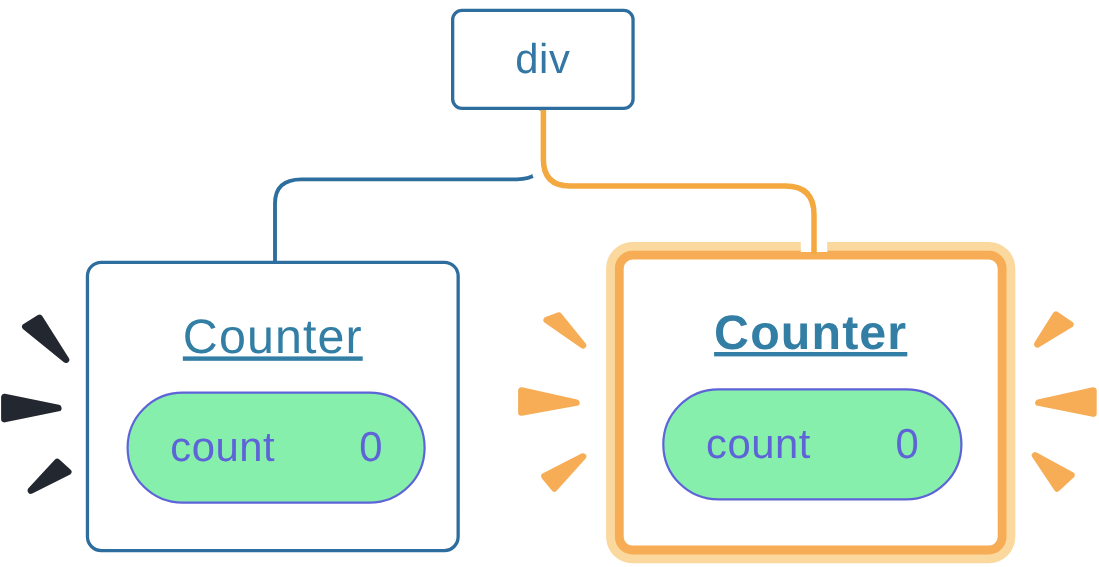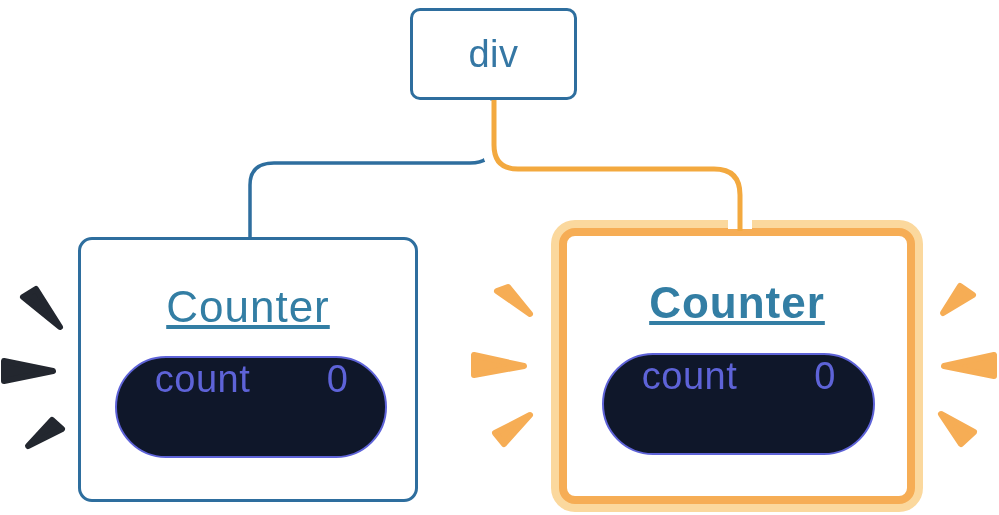--- a/index.html
+++ b/index.html
@@ -74,22 +74,22 @@
   .box-left .counter-title { top: 42px; font-weight: 500; }
   .box-right-inner .counter-title { top: 42px; font-weight: 700; }
   
   .state-pill {
     position: absolute;
     box-sizing: border-box;
     height: 102px;
     border: 2px solid #5E63D8;
     border-radius: 51px;
     display: flex;
-    align-items: flex-start;
-    background: #0f172a;
+    align-items: center;
+    background: #86efac;
   }
   .box-left .state-pill { left: 34px; top: 116px; width: 272px; }
   .box-right-inner .state-pill { left: 35px; top: 117px; width: 273px; }
   .state-pill .cell {
     display: flex;
     align-items: center;
     justify-content: center;
     color: #5E63D8;
     font-size: 38px;
     letter-spacing: 0.5px;

